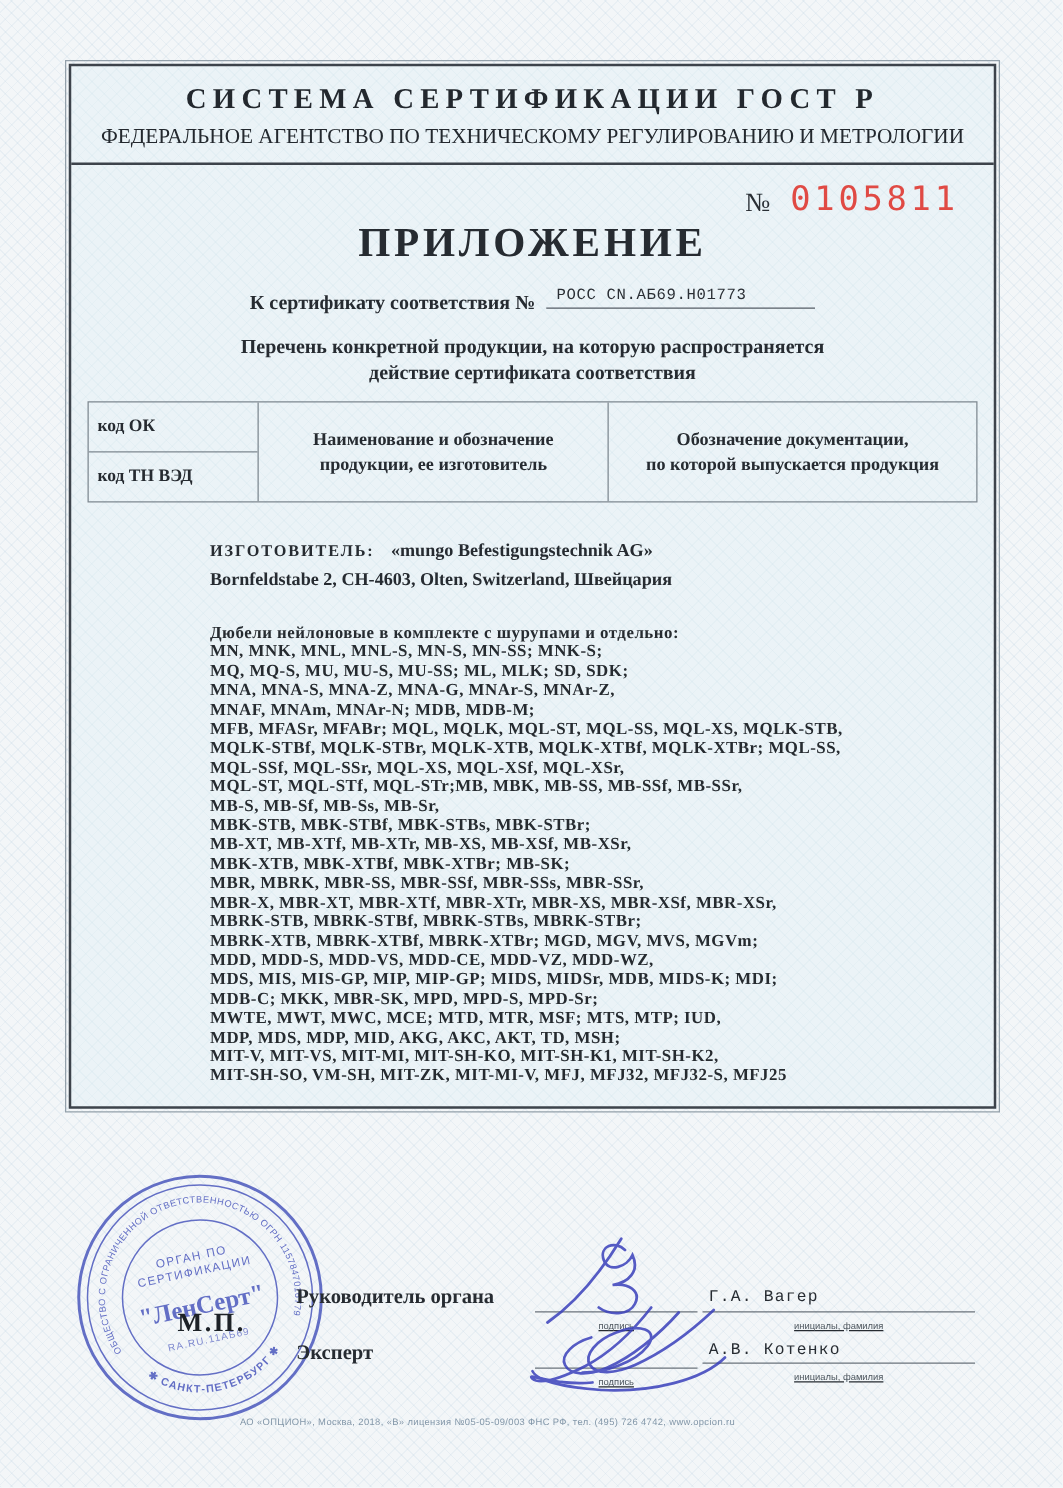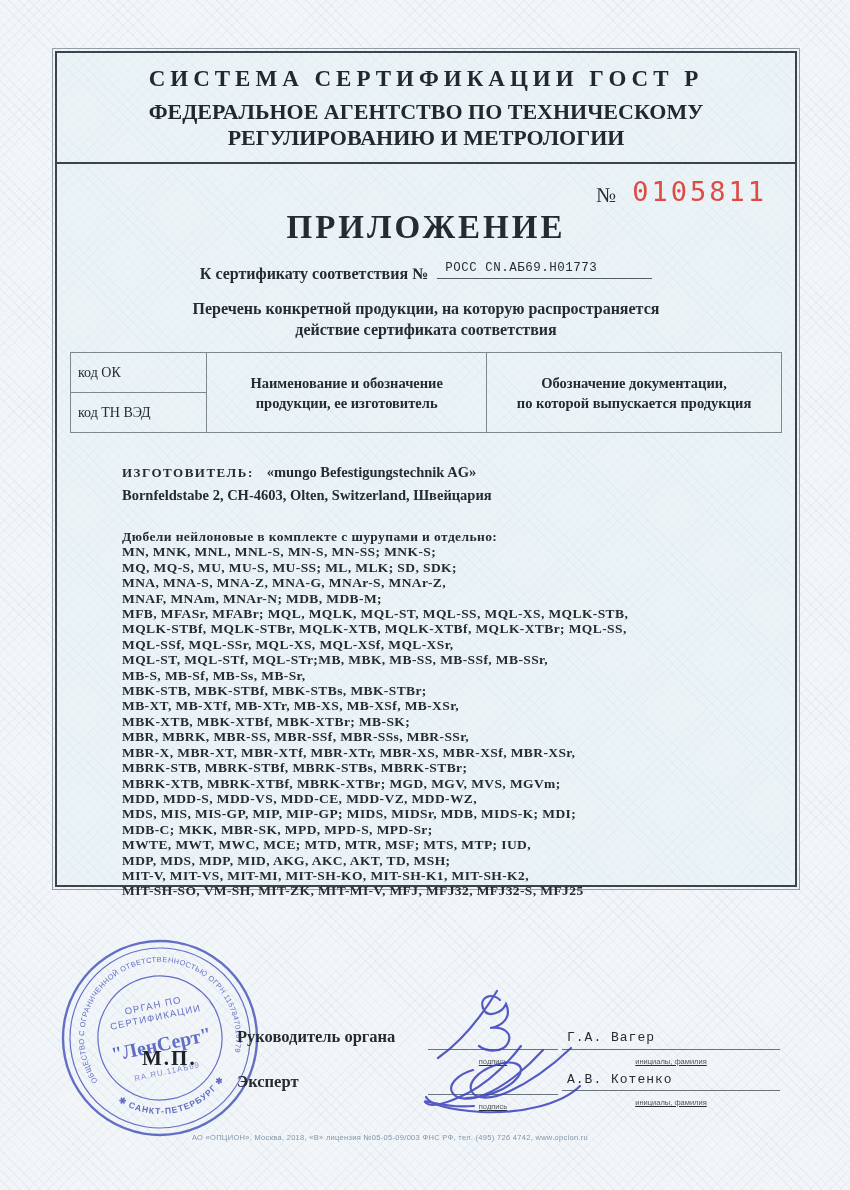--- a/index.html
+++ b/index.html
@@ -17,47 +17,47 @@
       repeating-linear-gradient(45deg, rgba(150,185,210,.12) 0 1px, transparent 1px 7px),
       repeating-linear-gradient(-45deg, rgba(150,185,210,.10) 0 1px, transparent 1px 7px);
   }
   .frame{position:absolute;left:52px;top:48px;width:748px;height:842px;
     border:1px solid #93a0aa;padding:2px;}
   .frame-inner{width:100%;height:100%;border:2.5px solid var(--line_dark);
     background:rgba(222,239,246,.40);position:relative;}
   
   .header-box{border-bottom:2.5px solid var(--line_dark);text-align:center;padding:13px 6px 11px 6px;}
   .h1{font-size:23px;font-weight:bold;letter-spacing:5px;color:#23282e;}
-  .h2{font-size:22px;font-weight:bold;margin-top:7px;color:#23282e;}
+  .h2{font-size:17px;font-weight:normal;margin-top:7px;color:#23282e;}
   
   .blank-no{margin-top:13px;padding-right:28px;text-align:right;height:32px;}
   .no-sign{font-size:21px;color:#2a2f35;}
   .no-value{font-family:"DejaVu Sans Mono",monospace;font-size:27px;letter-spacing:3px;
     color:var(--number_red);margin-left:12px;position:relative;top:-1px;}
   
   .doc-title{text-align:center;font-size:33px;font-weight:bold;letter-spacing:3px;margin-top:0;}
   
   .cert-line{margin-top:13px;text-align:center;font-size:16px;font-weight:600;white-space:nowrap;}
   .cert-underline{display:inline-block;width:215px;border-bottom:1.5px solid #565d66;
     position:relative;height:20px;margin-left:9px;vertical-align:baseline;}
   .cert-no{position:absolute;bottom:3px;left:8px;font-family:"Liberation Mono",monospace;
     font-size:12.5px;font-weight:normal;letter-spacing:.5px;color:#2a2f35;white-space:nowrap;}
   
   .subtitle{margin-top:15px;text-align:center;font-size:16px;font-weight:bold;line-height:21px;}
   
   .tbl{display:grid;grid-template-columns:19.2% 39.4% 41.4%;margin:12px 13px 0 13px;
     height:81px;border:1px solid var(--tbl_line);}
   .tbl-col1{border-right:1px solid var(--tbl_line);display:flex;flex-direction:column;}
-  .tbl-col1 .c{flex:1;display:flex;align-items:center;padding-left:7px;font-size:14px;font-weight:normal;}
+  .tbl-col1 .c{flex:1;display:flex;align-items:center;padding-left:7px;font-size:14px;font-weight:bold;}
   .tbl-col1 .c:first-child{border-bottom:1px solid var(--tbl_line);}
   .tbl-col2{border-right:1px solid var(--tbl_line);}
   .tbl-col2,.tbl-col3{display:flex;flex-direction:column;justify-content:center;align-items:center;
     text-align:center;font-size:14.5px;font-weight:bold;line-height:20px;padding:0 6px;}
   
-  .content{margin-left:65px;margin-right:18px;margin-top:30px;}
+  .content{margin-left:111px;margin-right:18px;margin-top:30px;}
   .mfr-label{font-size:13px;font-weight:600;letter-spacing:1.5px;}
   .mfr-name{font-size:14.5px;font-weight:bold;margin-left:9px;}
   .mfr-addr{font-size:14.5px;font-weight:bold;margin-top:6px;}
   .products{margin-top:25px;font-size:13.5px;font-weight:bold;letter-spacing:.4px;
     line-height:15.4px;color:#262b30;}
   .products div{white-space:nowrap;}
   
   .stamp-svg{position:absolute;left:56px;top:934px;z-index:2;opacity:.85;}
   .mp{position:absolute;left:142px;top:1046px;z-index:3;font-size:21px;font-weight:bold;
     letter-spacing:2px;color:#1d2227;}

